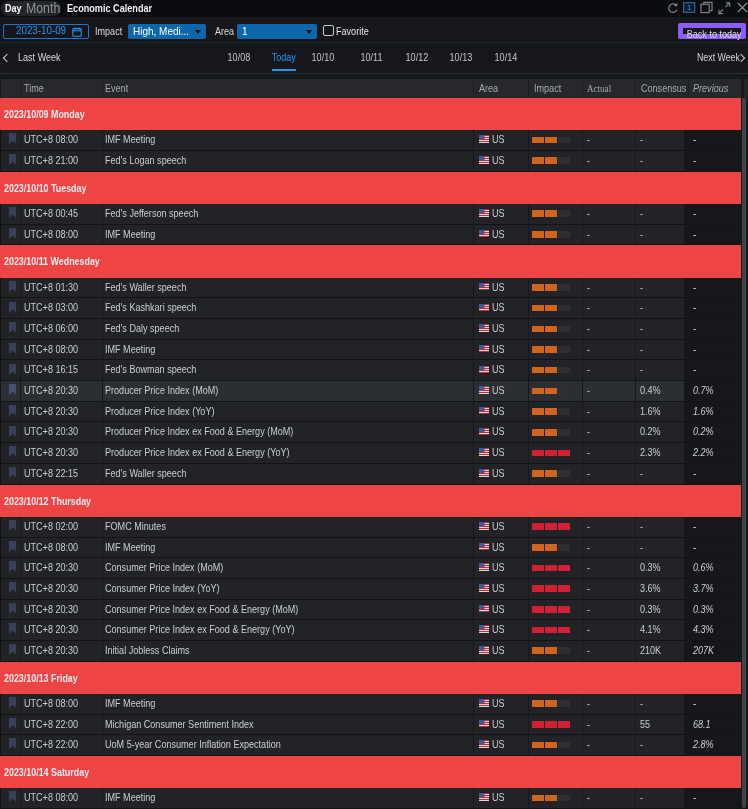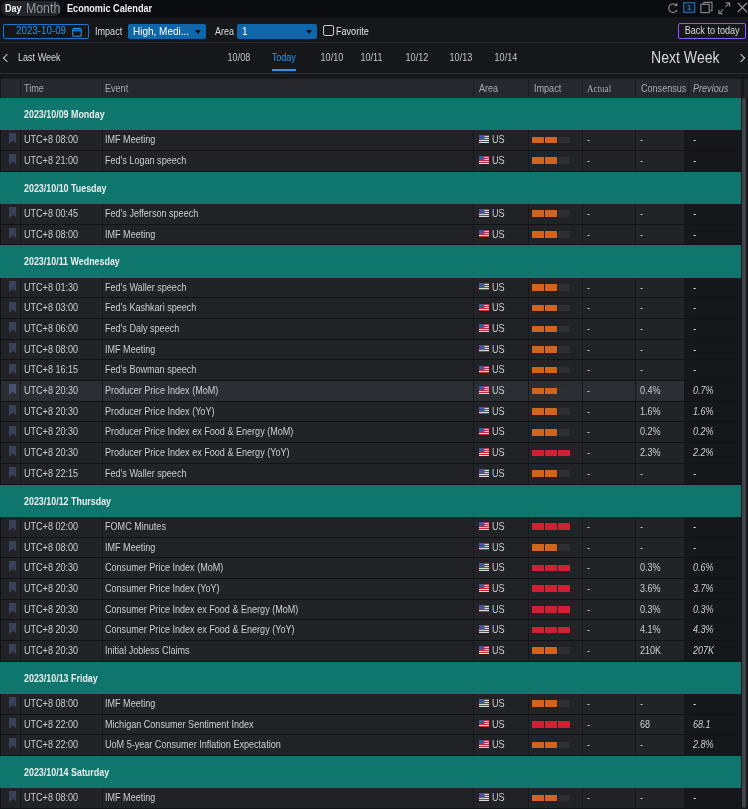--- a/index.html
+++ b/index.html
@@ -22,41 +22,41 @@
 .dateinput .tx { transform:scaleX(0.95); }
 .calicon { position:absolute; right:6px; top:2px; }
 .tlabel { position:absolute; top:7px; height:15px; line-height:15px; color:#d9dbdd; font-size:10.3px; }
 .dd { position:absolute; top:7px; height:15px; background:#0f67ab; border-radius:2px; color:#fff; font-size:10.3px;
   line-height:15px; padding-left:5px; }
 .dd .tx { transform:scaleX(0.97); }
 .dd .arr { position:absolute; right:5px; top:6px; width:0; height:0; border-left:3.5px solid transparent;
   border-right:3.5px solid transparent; border-top:4px solid #0a0e12; }
 .chk { position:absolute; left:323px; top:8px; width:10.5px; height:10.5px; border:1.3px solid #c6c9cd; border-radius:2px; }
 .favlab { position:absolute; left:336px; top:7px; height:15px; line-height:15px; color:#e3e5e7; font-size:10.3px; }
-.backbtn { position:absolute; left:678px; top:6px; width:68px; height:15.5px; border:1px solid #8b5cf6; border-radius:2px;
+.backbtn { position:absolute; left:678px; top:6px; width:68px; height:15.5px; border:5px solid #8b5cf6; border-radius:2px;
   color:#d9dbde; font-size:10.3px; text-align:center; line-height:13.5px; }
 
 
 .weeknav { position:absolute; left:0; top:43px; width:748px; height:31px; background:#16171b; border-bottom:1px solid #2b2e34; }
 .lastweek { position:absolute; left:18px; top:0; line-height:30px; color:#d6d8da; font-size:10.3px; }
-.nextweek { position:absolute; right:19px; top:0; line-height:30px; color:#d6d8da; font-size:16px; }
+.nextweek { position:absolute; right:2px; top:0; line-height:30px; color:#d6d8da; font-size:10px; }
 .wchev { position:absolute; top:12px; width:6px; height:6px; border-left:1.5px solid #c9ccce; border-bottom:1.5px solid #c9ccce; }
 .wchev.l { left:4px; transform:rotate(45deg); }
 .wchev.r { right:4px; transform:rotate(225deg); }
 .dtab { position:absolute; top:0; width:46px; text-align:center; line-height:30px; color:#c4c6c9; font-size:10.3px; }
 .dtab.today { color:#2196f3; }
 .dtab.today .ul { position:absolute; left:11px; right:11px; bottom:2px; height:2px; background:#2196f3; }
 
 
 .table { position:absolute; left:0; top:79px; width:748px; }
 .thead { display:flex; width:748px; height:19px; background:#26282d; color:#a7abb0; font-size:10.3px; border-left:1px solid #17181b; }
 .thead .c { flex:none; line-height:19px; padding-left:4px; border-right:1px solid #1b1d21; height:17px; }
 .thead .c:last-child { border-right:none; }
-.band { height:32.3px; line-height:32.6px; color:#eaecee; font-size:10.6px; font-weight:700; padding-left:24px;
-  background:#0f766e; }
+.band { height:32.3px; line-height:32.6px; color:#eaecee; font-size:10.6px; font-weight:700; padding-left:4px;
+  background:#ef4444; }
 .band .tx { transform:scaleX(0.84); }
 .row { display:flex; width:684px; height:20.7px; background:#212327; color:#cbced1; font-size:10.3px; border-left:1px solid #121317; }
 .row.hl { background:#2b2e33; }
 .row .c { flex:none; line-height:19.7px; padding-left:4px; border-right:1px solid #17181c; border-bottom:1px solid #121317; height:20.7px;
   white-space:nowrap; overflow:hidden; }
 .row .c:last-child { border-right:none; }
 .c.ci { width:20px; padding:0; position:relative; }
 .c.ct { width:82px; padding-left:2.5px !important; }
 .c.ce { width:371px; padding-left:1.5px !important; }
 .c.ca { width:55px; position:relative; padding-left:18px; }
@@ -136,21 +136,21 @@
   <div class="chk"></div>
   <div class="favlab"><span class="tx">Favorite</span></div>
   <div class="backbtn"><span class="txc">Back to today</span></div>
 </div>
 
 <div class="weeknav">
   <i class="wchev l"></i>
     <div class="lastweek"><span class="tx">Last Week</span></div>
   <div class="dtab" style="left:216px"><span class="txc">10/08</span></div>
   <div class="dtab today" style="left:261px"><span class="txc">Today</span><i class="ul"></i></div>
-  <div class="dtab" style="left:309px"><span class="txc">10/10</span></div>
+  <div class="dtab" style="left:300px"><span class="txc">10/10</span></div>
   <div class="dtab" style="left:349px"><span class="txc">10/11</span></div>
   <div class="dtab" style="left:394px"><span class="txc">10/12</span></div>
   <div class="dtab" style="left:438px"><span class="txc">10/13</span></div>
   <div class="dtab" style="left:483px"><span class="txc">10/14</span></div>
   <div class="nextweek"><span class="tx">Next Week</span></div>
     <i class="wchev r"></i>
 </div>
 
 <div class="table">
   <div class="thead">
@@ -618,21 +618,21 @@
       <div class="c ce"><span class="tx">Michigan Consumer Sentiment Index</span></div>
       <div class="c ca"><span class="flag"></span><span class="tx">US</span></div>
       <div class="c cm">
         <span class="bars h">
           <i></i>
           <i></i>
           <i></i>
         </span>
       </div>
       <div class="c cc"><span class="tx">-</span></div>
-      <div class="c cs"><span class="tx">68</span></div>
+      <div class="c cs"><span class="tx">55</span></div>
       <div class="c cp"><span class="tx">68.1</span></div>
     </div>
   <div class="row">
       <div class="c ci">
         <svg class="bm" width="7.5" height="11" viewBox="0 0 7.5 11">
           <path d="M0 0 H7.5 V11 L3.75 7.8 L0 11 Z" fill="#394158"></path>
         </svg>
       </div>
       <div class="c ct"><span class="tx">UTC+8 22:00</span></div>
       <div class="c ce"><span class="tx">UoM 5-year Consumer Inflation Expectation</span></div>

